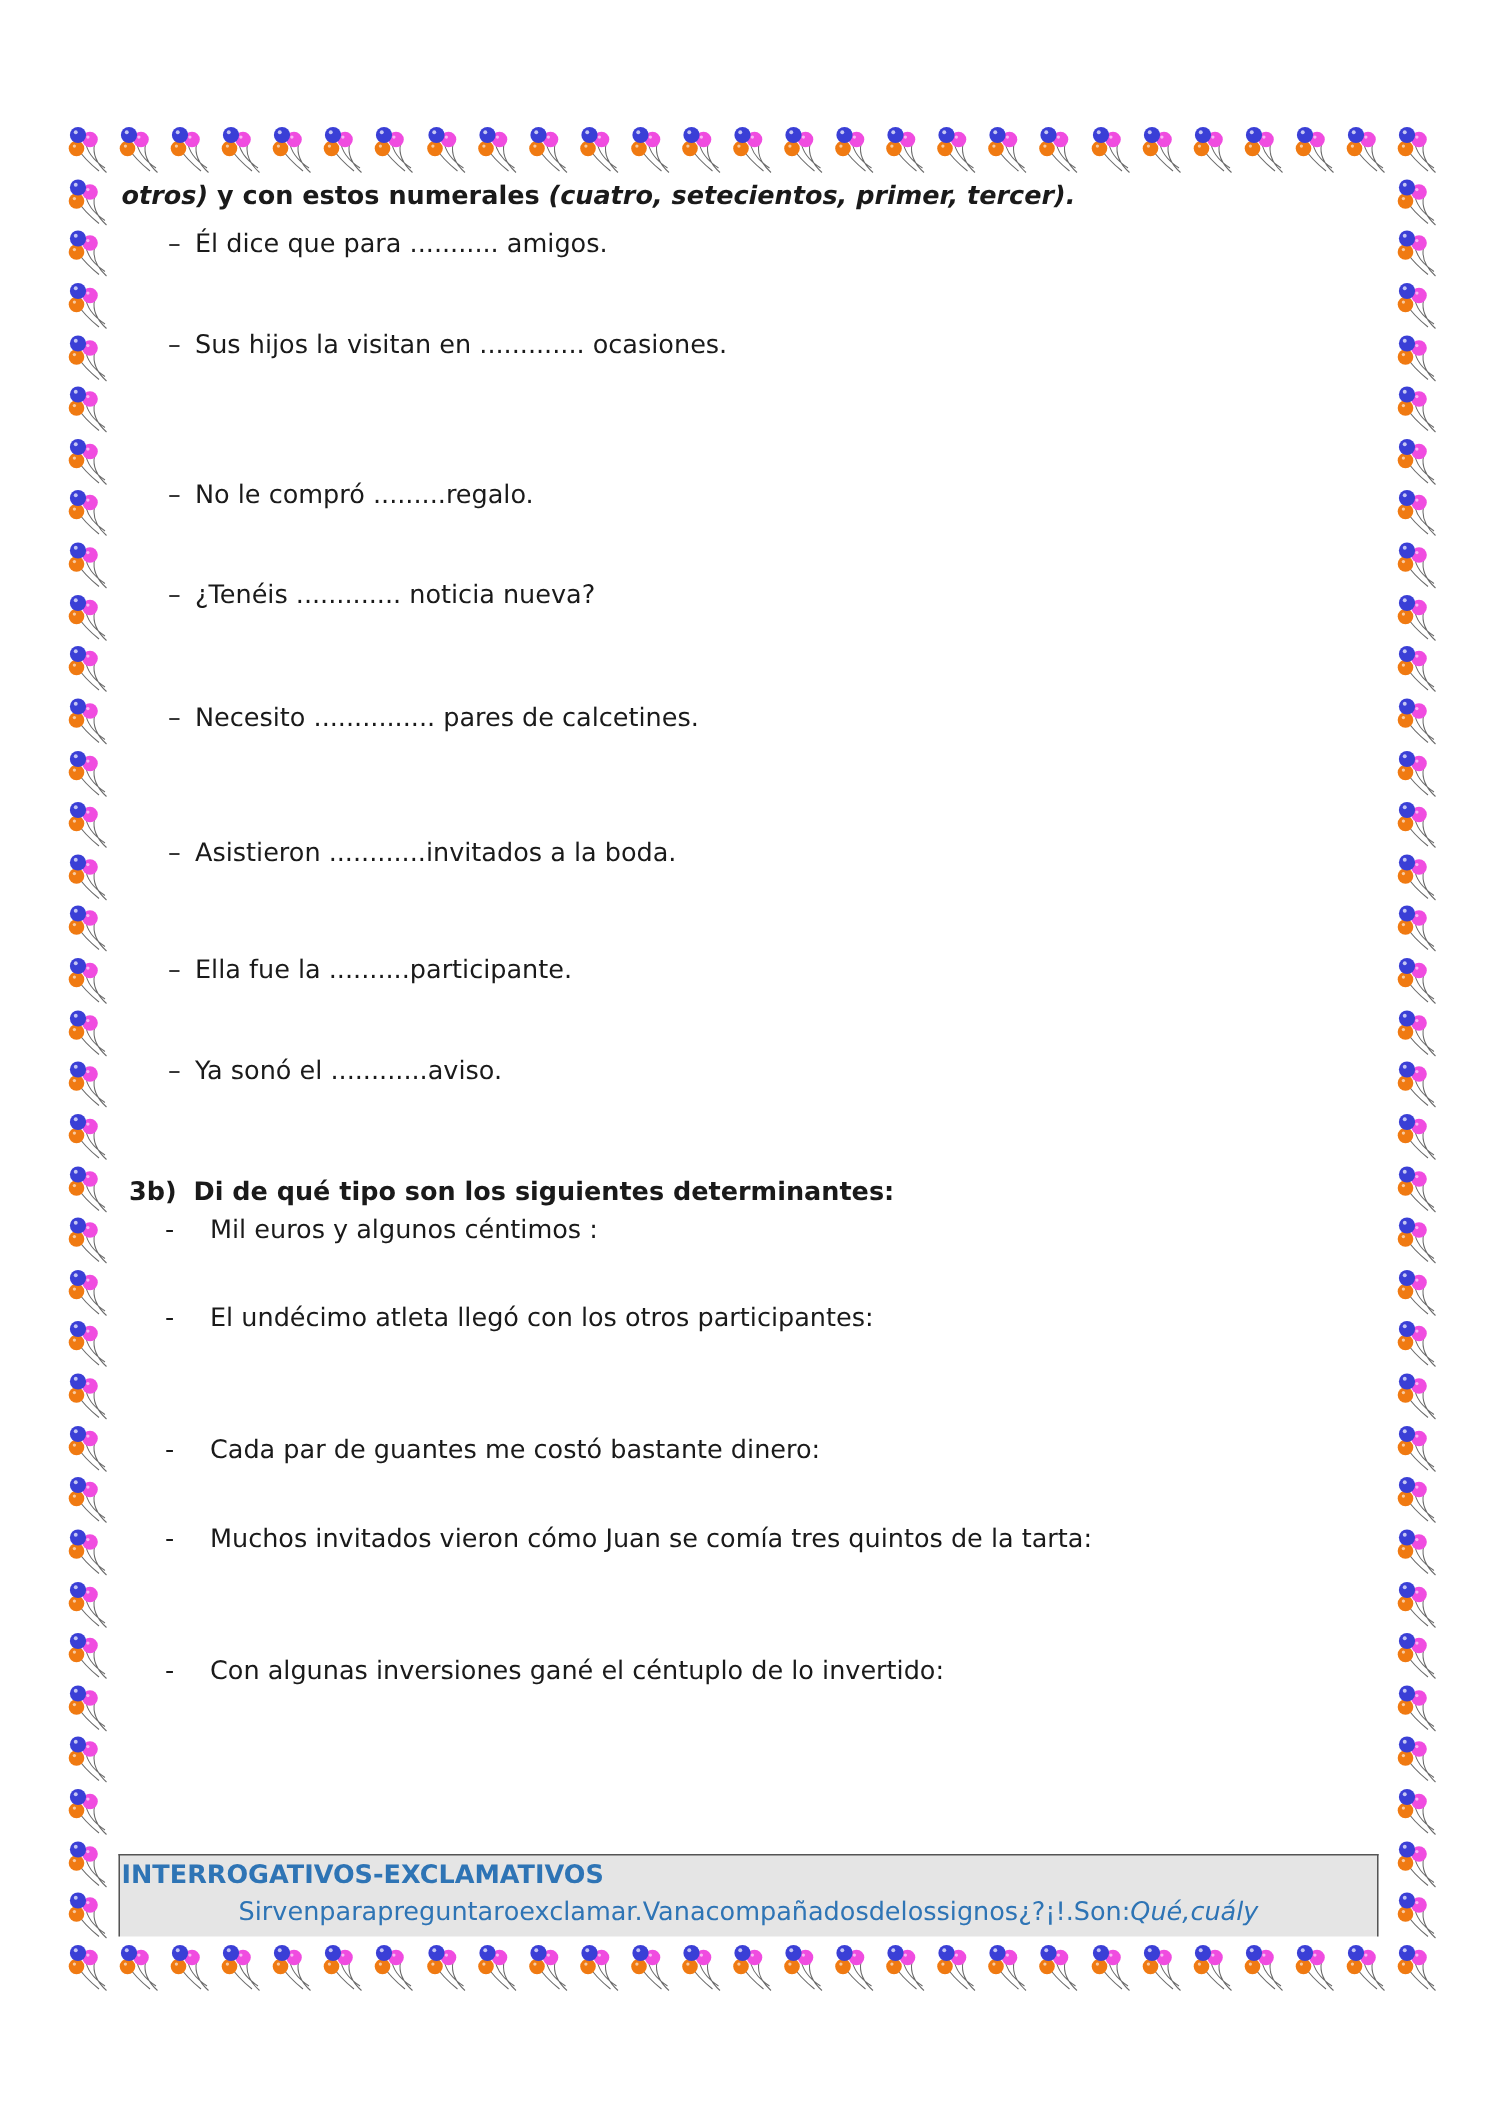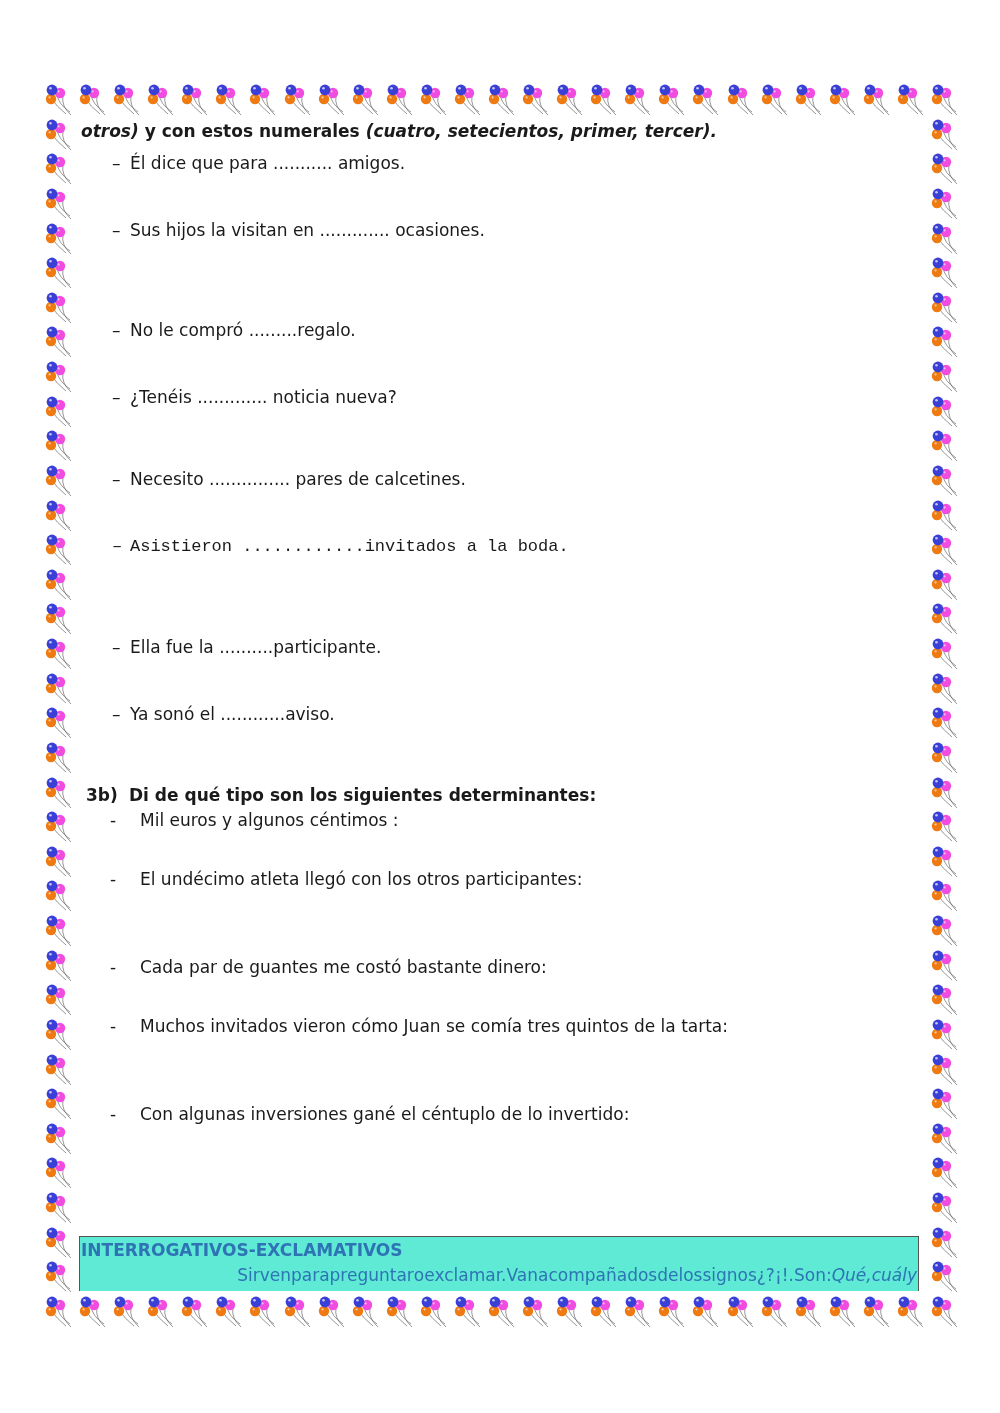--- a/index.html
+++ b/index.html
@@ -16,26 +16,26 @@
   .intro em { font-style:italic; }
   .dash-item { left:112px; }
   .dash-item .dash { display:inline-block; width:18px; }
   .heading8b { left:86px; top:785px; font-weight:bold; font-size:17px; }
   .heading8b .num { display:inline-block; width:43px; }
   .hy-item { left:110px; }
   .hy-item .hy { display:inline-block; width:30px; }
   .infobox {
     position:absolute; left:79px; top:1236px; width:838px; height:54px;
     border-top:1.5px solid #555; border-left:1.5px solid #555; border-right:1.5px solid #555;
-    background:#5eead4; overflow:hidden;
+    background:#e5e5e5; overflow:hidden;
   }
   .infobox-title { position:absolute; left:1px; top:3px; color:#2e74b5; font-weight:bold; font-size:17px; white-space:nowrap; }
   .infobox-text {
     position:absolute; left:1px; top:28px; width:836px; color:#2e74b5; font-size:17px;
-    text-align:justify; text-align-last:justify; white-space:nowrap; display:flex; justify-content:flex-end;
+    text-align:justify; text-align-last:justify; white-space:nowrap; display:flex; justify-content:center;
   }
   .infobox-text em { font-style:italic; }
 </style>
 </head>
 <body>
 
 <div class="border-layer" id="border">
     <div class="balloon" style="left: 44px; top: 84px;"><svg width="30" height="32" viewBox="0 0 30 32" xmlns="http://www.w3.org/2000/svg">
 <path d="M7 14 Q12 22 22 30 M13 10 Q14 20 26 28 M19 12 Q17 22 27 31" stroke="#6b6b6b" stroke-width="0.7" fill="none"></path>
 <circle cx="16" cy="9" r="5.2" fill="#f04ce0"></circle>
@@ -1138,21 +1138,21 @@
 
 <div class="content">
   <div class="line intro"><em>otros)</em><span> y con estos numerales </span><em>(cuatro, setecientos, primer, tercer).</em></div>
 
   <div id="list8a">
       <div class="line dash-item" style="top: 153px;"><span class="dash">–</span><span>Él dice que para ........... amigos.</span></div>
       <div class="line dash-item" style="top: 220px;"><span class="dash">–</span><span>Sus hijos la visitan en ............. ocasiones.</span></div>
       <div class="line dash-item" style="top: 320px;"><span class="dash">–</span><span>No le compró .........regalo.</span></div>
       <div class="line dash-item" style="top: 387px;"><span class="dash">–</span><span>¿Tenéis ............. noticia nueva?</span></div>
       <div class="line dash-item" style="top: 469px;"><span class="dash">–</span><span>Necesito ............... pares de calcetines.</span></div>
-      <div class="line dash-item" style="top: 537px; font-family: Liberation Mono, monospace;"><span class="dash">–</span><span>Asistieron ............invitados a la boda.</span></div>
+      <div class="line dash-item" style="top: 559px;"><span class="dash">–</span><span>Asistieron ............invitados a la boda.</span></div>
       <div class="line dash-item" style="top: 637px;"><span class="dash">–</span><span>Ella fue la ..........participante.</span></div>
       <div class="line dash-item" style="top: 704px;"><span class="dash">–</span><span>Ya sonó el ............aviso.</span></div>
     </div>
 
   <div class="line heading8b"><span class="num">3b)</span><span>Di de qué tipo son los siguientes determinantes:</span></div>
 
   <div id="list8b">
       <div class="line hy-item" style="top: 810px;"><span class="hy">-</span><span>Mil euros y algunos céntimos :</span></div>
       <div class="line hy-item" style="top: 869px;"><span class="hy">-</span><span>El undécimo atleta llegó con los otros participantes:</span></div>
       <div class="line hy-item" style="top: 957px;"><span class="hy">-</span><span>Cada par de guantes me costó bastante dinero:</span></div>

